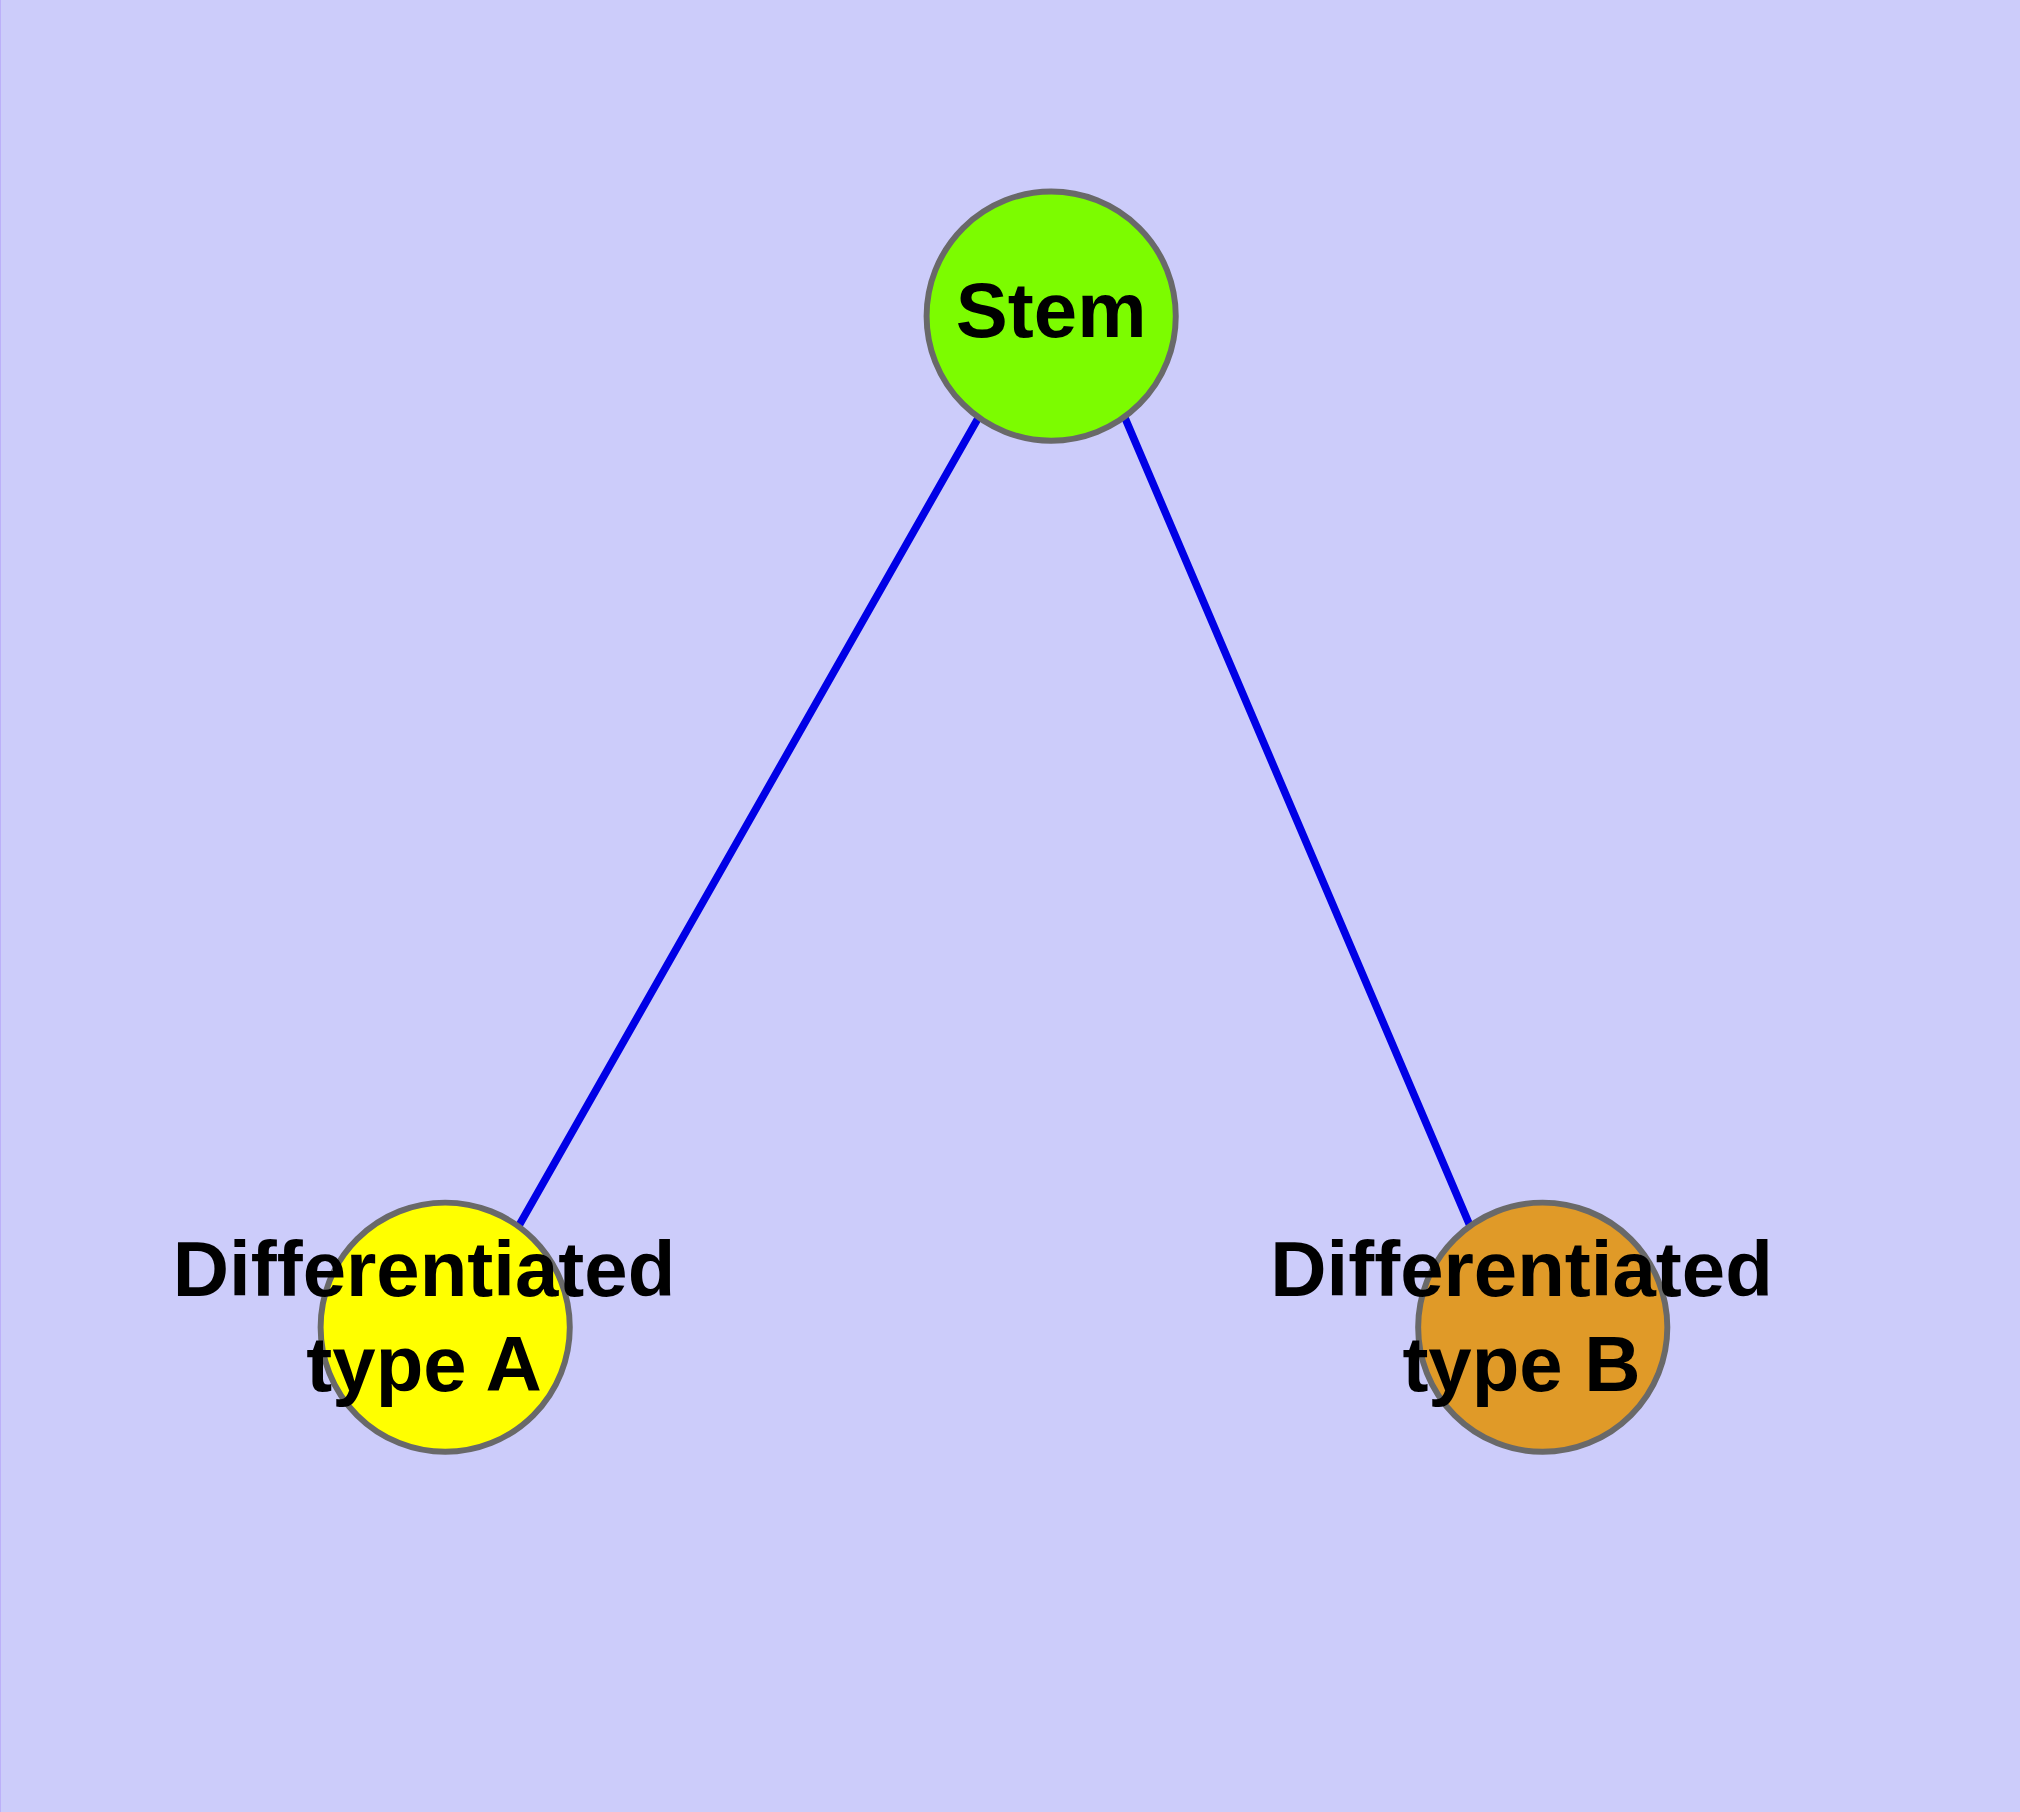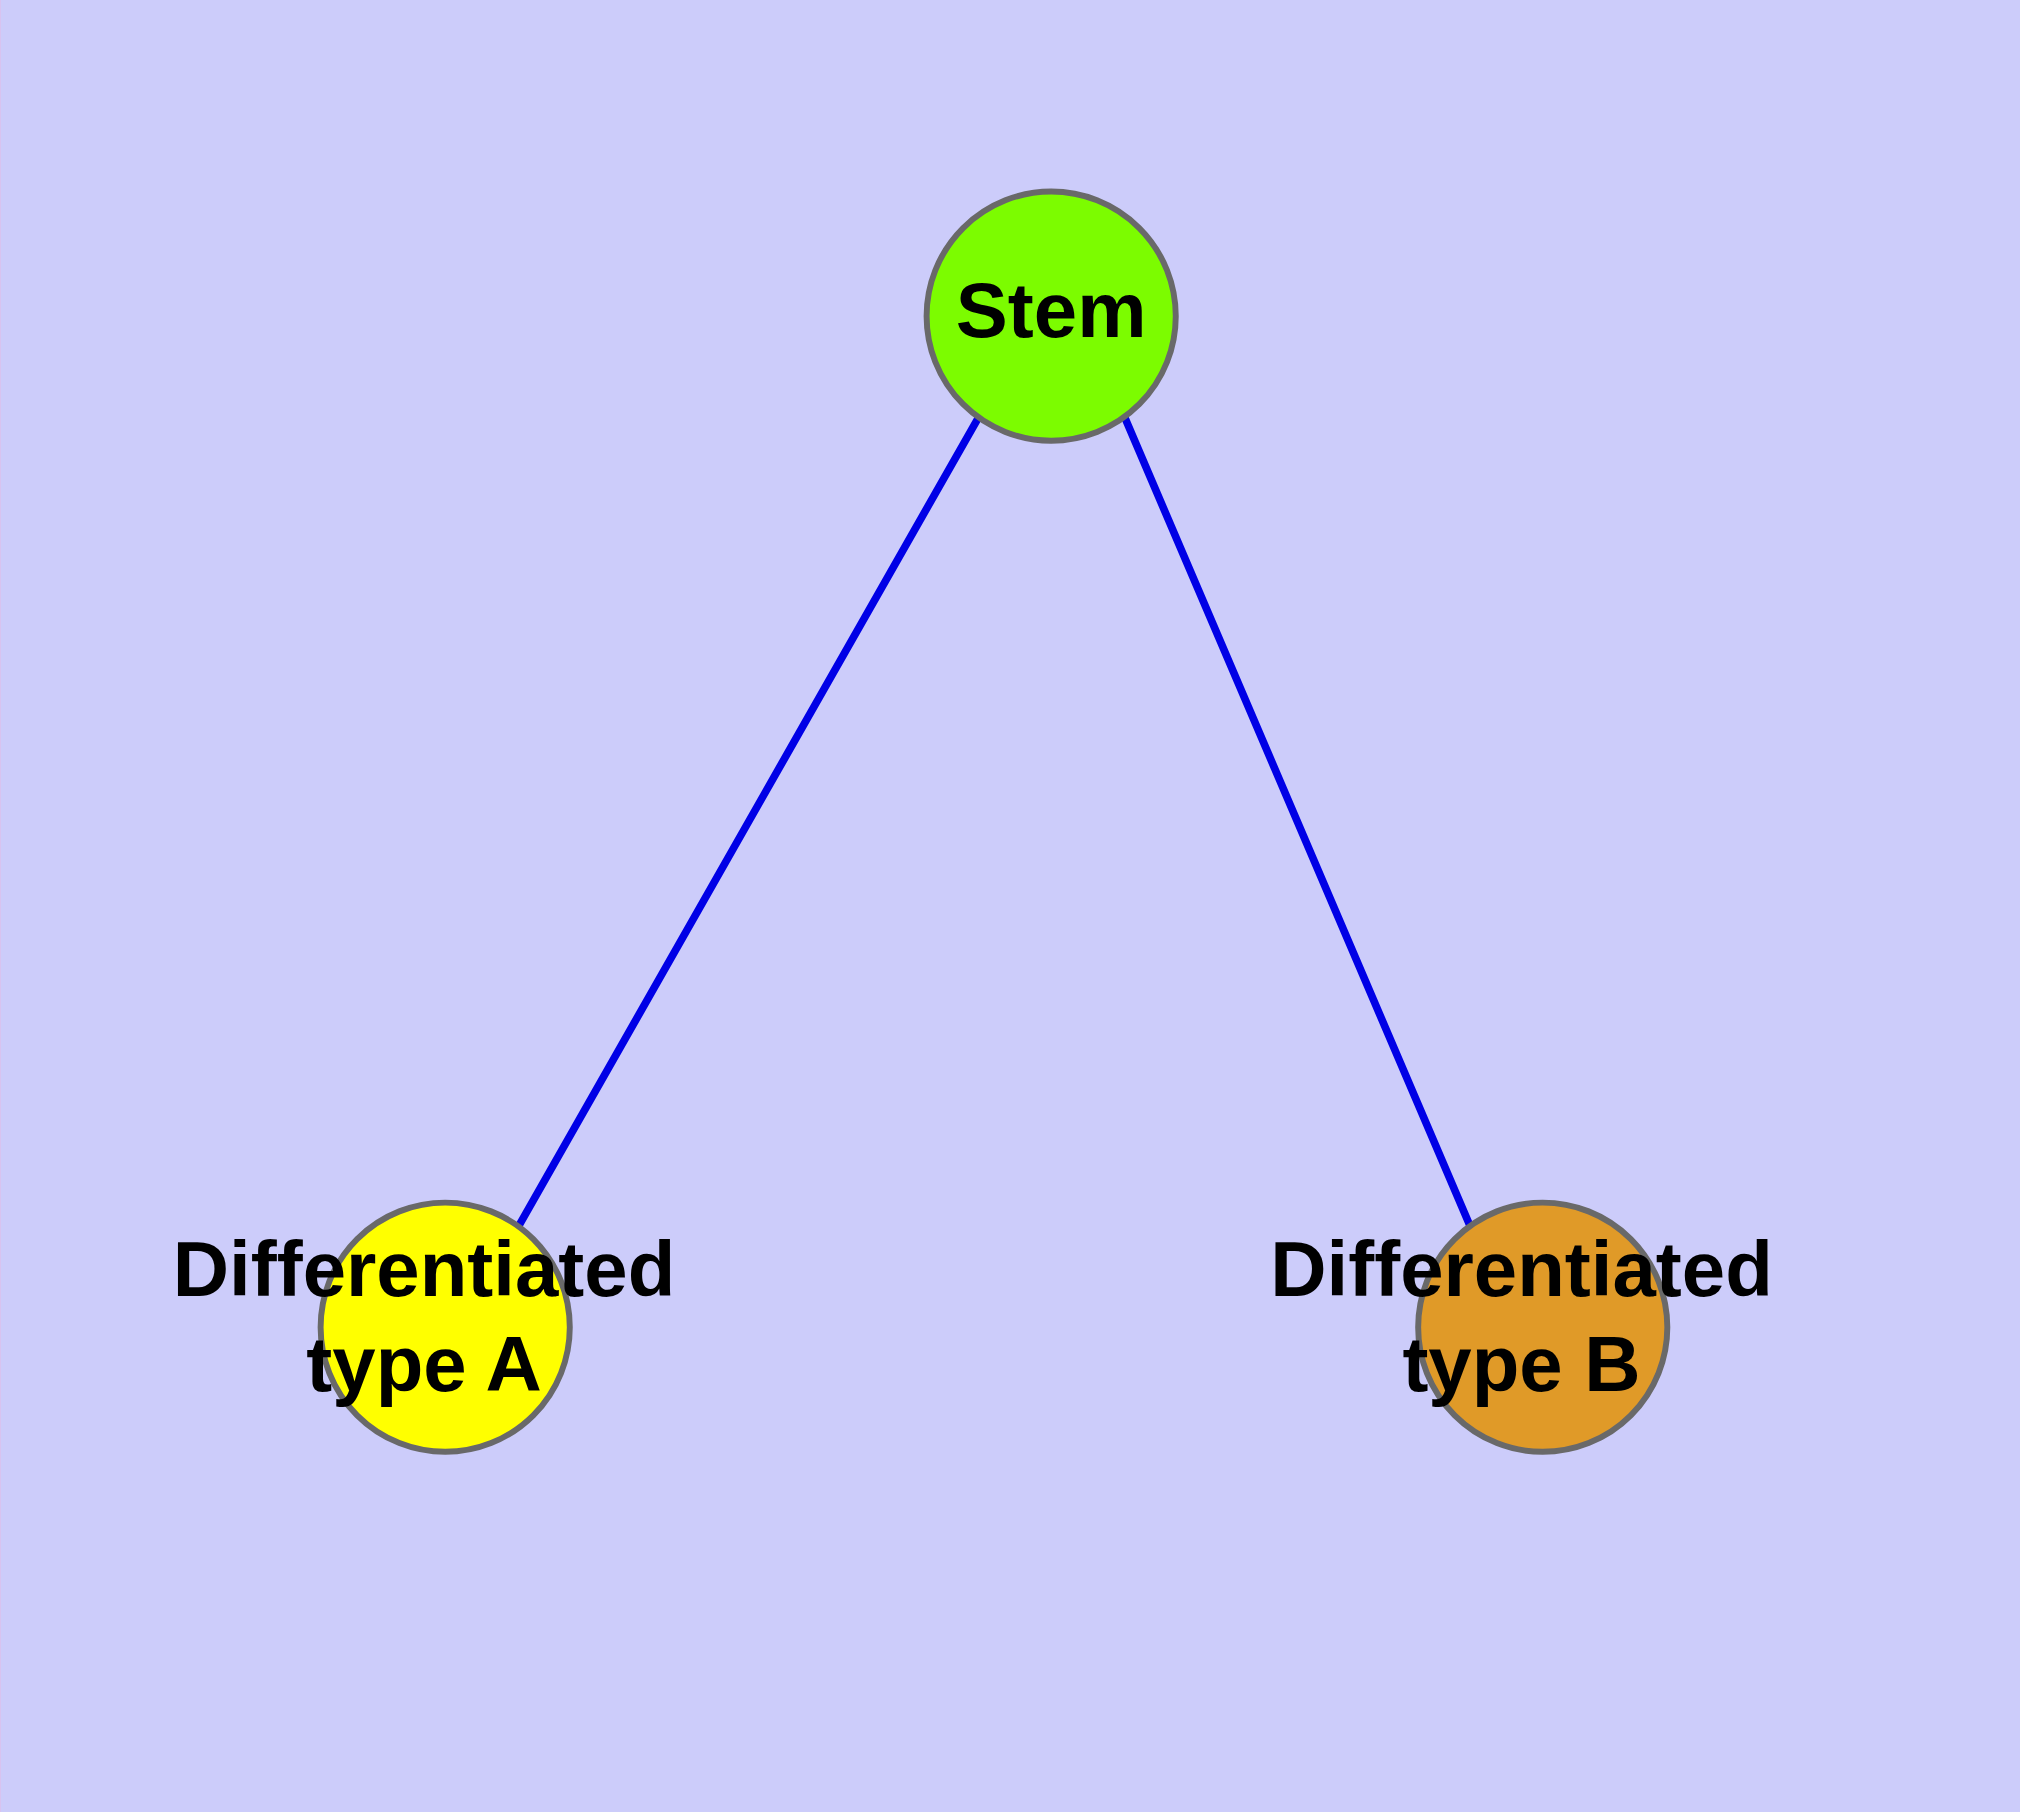--- a/index.html
+++ b/index.html
@@ -10,21 +10,21 @@
   body {
     width: 2021px;
     height: 1812px;
     overflow: hidden;
     font-family: "Liberation Sans", sans-serif;
   }
   #canvas {
     position: relative;
     width: 2021px;
     height: 1812px;
-    background: #f9a8d4;
+    background: #8b5cf6;
   }
   #graph-svg {
     position: absolute;
     top: 0;
     left: 0;
     width: 2021px;
     height: 1812px;
     display: block;
   }
   .node-label {

